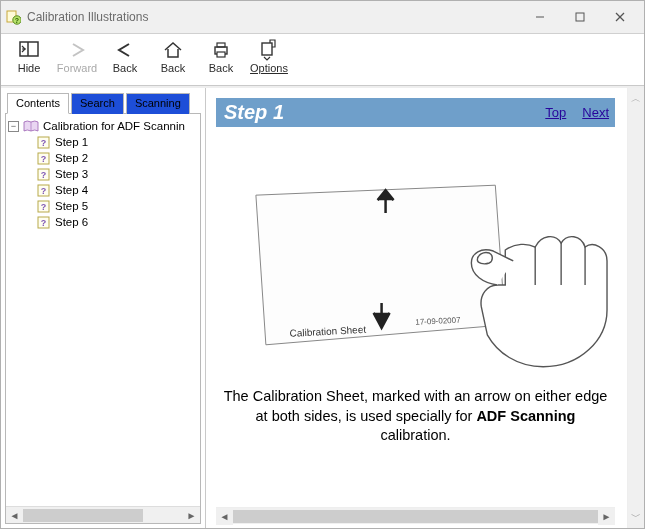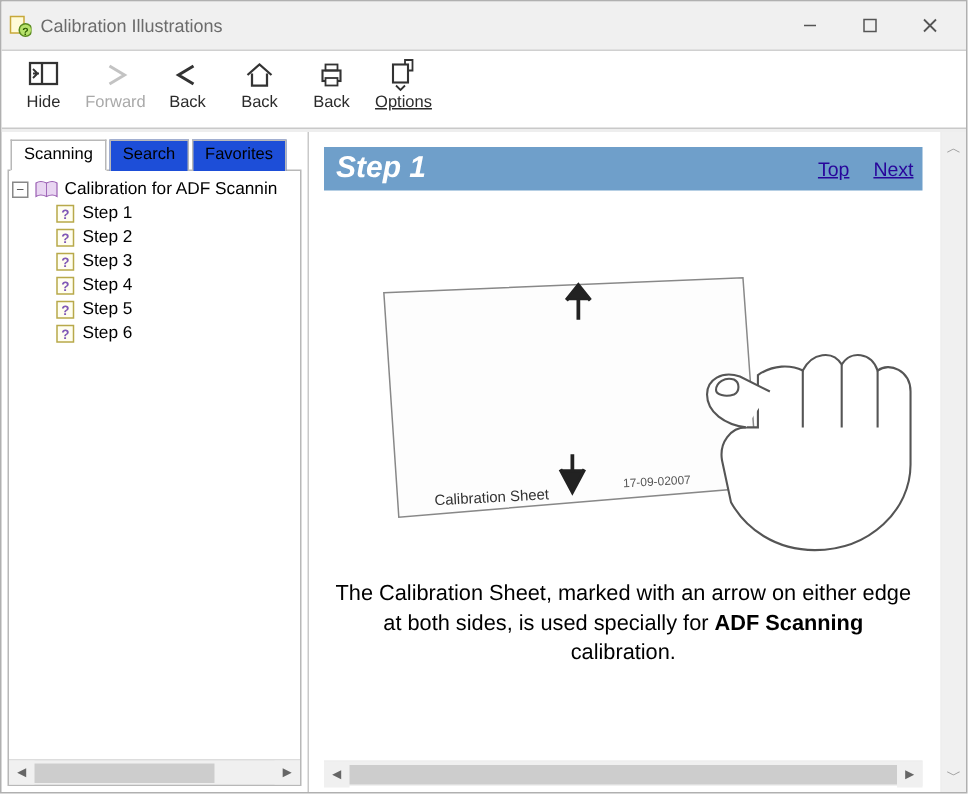--- a/index.html
+++ b/index.html
@@ -149,23 +149,23 @@
         </svg>
     </span>
     <span class="tool-label" style="text-decoration:underline">Options</span>
   </div>
 </div>
 
 <div class="main">
 
   <div class="left-panel">
     <div class="tab-row">
-      <div class="tab active">Scanning</div>
+      <div class="tab active">Contents</div>
       <div class="tab">Search</div>
-      <div class="tab">Favorites</div>
+      <div class="tab">Scanning</div>
     </div>
     <div class="tree-container">
       <div class="tree">
         <div class="tree-row">
           <span class="tree-toggle">−</span>
           <span class="tree-icon">
             <svg width="16" height="13" viewBox="0 0 16 13">
                 <path d="M1 2 Q4 0 8 2 Q12 0 15 2 V11 Q12 9 8 11 Q4 9 1 11 Z" fill="#e9d6f2" stroke="#9a5fb3" stroke-width="0.8"></path>
                 <line x1="8" y1="2" x2="8" y2="11" stroke="#9a5fb3" stroke-width="0.6"></line>
               </svg>

